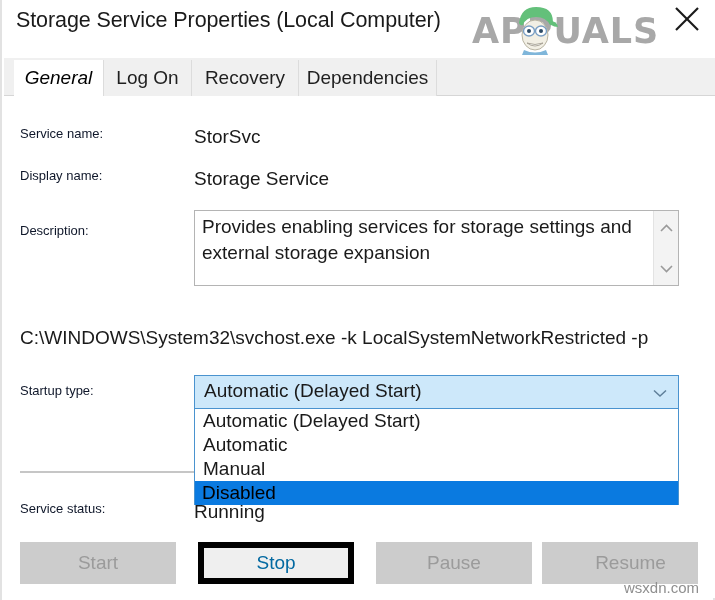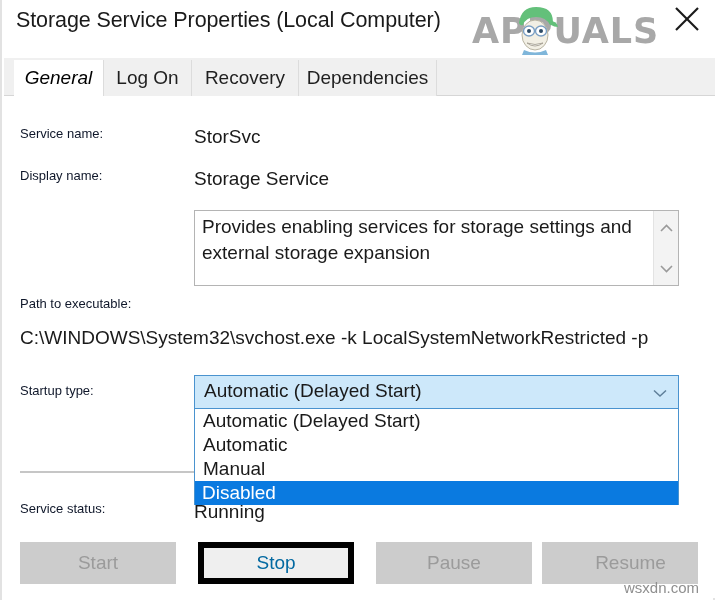--- a/index.html
+++ b/index.html
@@ -253,21 +253,21 @@
     line-height: 24px;
     padding-left: 8px;
     font-size: 19px;
     color: #1a1a1a;
     white-space: nowrap;
     cursor: default;
     box-sizing: border-box;
   }
   .dropdown-item.selected {
     background: #0a7ae0;
-    color: #ffffff;
+    color: #000000;
     padding-left: 7px;
   }
 
   
   #separator {
     position: absolute;
     left: 16px;
     top: 375px;
     width: 175px;
     height: 2px;
@@ -377,38 +377,38 @@
   </div>
 
   <div id="panel">
 
     <div class="field-label" style="left:16px; top:30px;">Service name:</div>
     <div class="field-value" style="left:190px; top:30px;">StorSvc</div>
 
     <div class="field-label" style="left:16px; top:72px;">Display name:</div>
     <div class="field-value" style="left:190px; top:72px;">Storage Service</div>
 
+    <div class="field-label" style="left:16px; top:127px;">Description:</div>
 
     <div id="description-box">
       <div id="description-text">Provides enabling services for storage settings and external storage expansion</div>
       <div id="description-scrollbar">
         <div class="scroll-arrow" id="scroll-up">
           <svg width="15" height="11" viewBox="0 0 15 11">
             <polyline points="2,8 7.5,2.5 13,8" fill="none" stroke="#9a9a9a" stroke-width="1.6"></polyline>
           </svg>
         </div>
         <div class="scroll-arrow" id="scroll-down">
           <svg width="15" height="11" viewBox="0 0 15 11">
             <polyline points="2,3 7.5,8.5 13,3" fill="none" stroke="#9a9a9a" stroke-width="1.6"></polyline>
           </svg>
         </div>
       </div>
     </div>
 
-    <div class="field-label" id="path-label">Path to executable:</div>
     <div class="field-value" id="path-value">C:\WINDOWS\System32\svchost.exe -k LocalSystemNetworkRestricted -p</div>
 
     <div class="field-label" id="startup-label">Startup type:</div>
 
     <div id="combo">
       <div id="combo-value">Automatic (Delayed Start)</div>
       <svg id="combo-arrow" viewBox="0 0 16 16">
         <polyline points="2,5.5 8,11 14,5.5" fill="none" stroke="#5f7f99" stroke-width="1.5"></polyline>
       </svg>
     </div>

